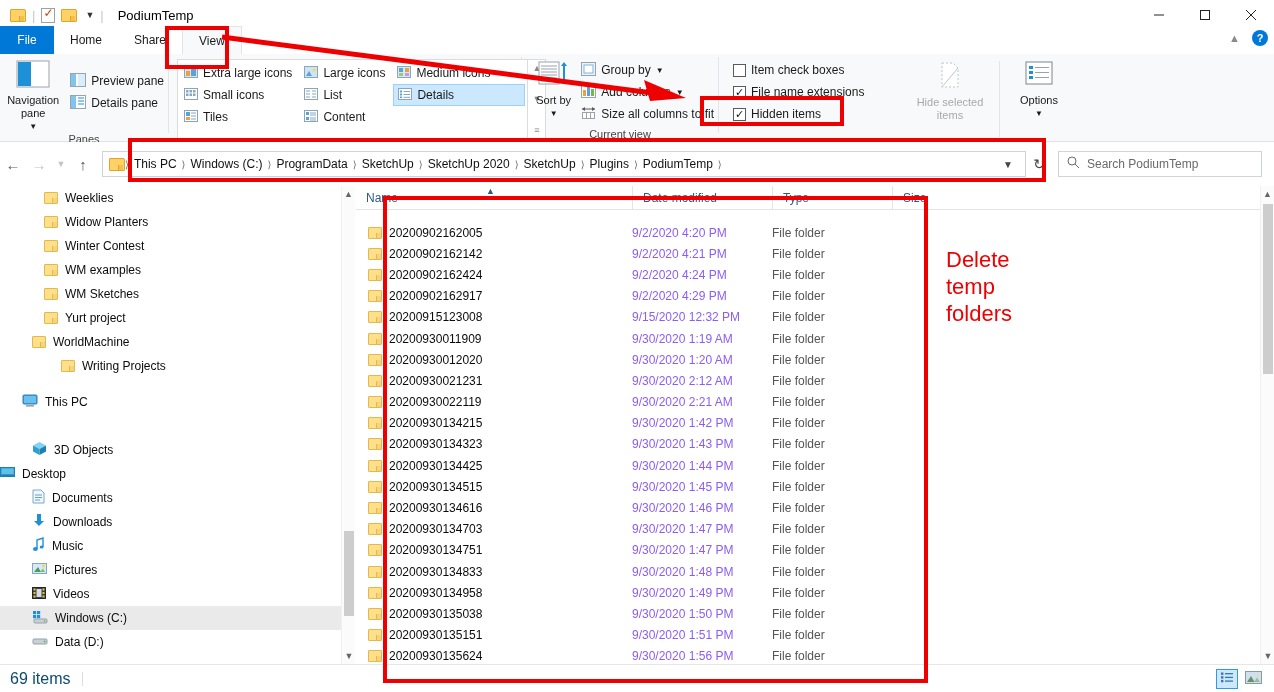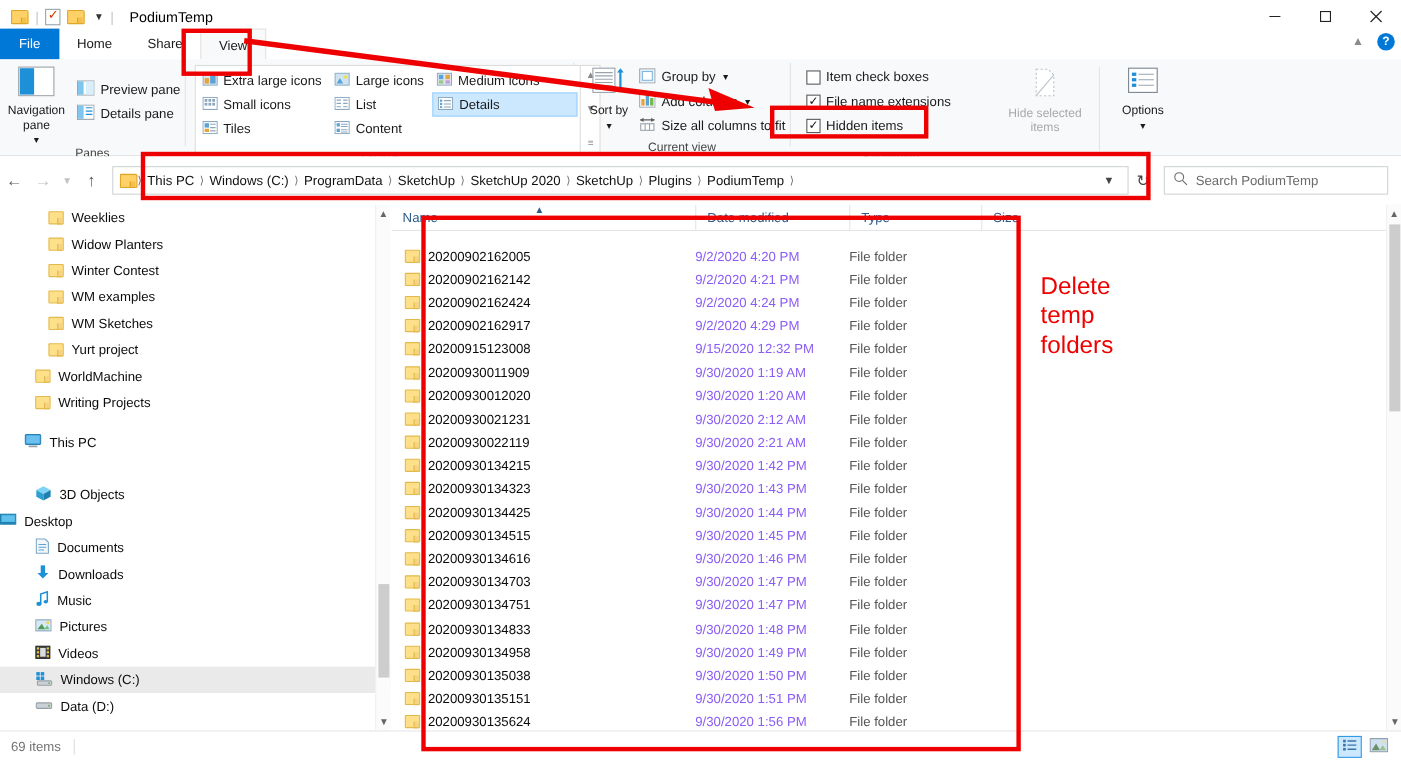--- a/index.html
+++ b/index.html
@@ -169,21 +169,21 @@
   }
   .filescroll .arrow { height:16px; display:flex; align-items:center; justify-content:center; color:#666; font-size:9px;}
   .filescroll .thumb { position:absolute; left:2px; width:10px; background:#cdcdcd; }
 
   
   .statusbar {
     position:absolute; left:0; bottom:0; width:1274px; height:28px;
     background:#ffffff; border-top:1px solid #e6e6e6;
     display:flex; align-items:center;
   }
-  .status-text { font-size:12px; color:#737373; padding-left:10px; }
+  .status-text { font-size:16px; color:#0c4a6e; padding-left:10px; }
   .status-sep { width:1px; height:14px; background:#dcdcdc; margin-left:12px; }
   .viewbtns { position:absolute; right:10px; display:flex; gap:4px; align-items:center;}
   .vbtn { width:22px; height:20px; display:flex;align-items:center;justify-content:center; }
   .vbtn.on { background:#cce8ff; border:1px solid #3399e5; }
 
   
   .anno { position:absolute; pointer-events:none; }
   .anno-rect { border:4px solid #ee0000; }
   .anno-text {
     color:#ee0000; font-size:22px; line-height:27px; font-family:"Liberation Sans", sans-serif;
@@ -594,21 +594,21 @@
           <span class="lbl">WM Sketches</span>
         </div>
         <div class="navitem" style="padding-left:44px;">
           <span class="folder-ic"></span>
           <span class="lbl">Yurt project</span>
         </div>
         <div class="navitem" style="padding-left:32px;">
           <span class="folder-ic"></span>
           <span class="lbl">WorldMachine</span>
         </div>
-        <div class="navitem" style="padding-left:32px;">
+        <div class="navitem" style="padding-left:32px;margin-left:29px;">
           <span class="folder-ic"></span>
           <span class="lbl">Writing Projects</span>
         </div>
 
         <div class="nav-spacer"></div>
 
         <div class="navitem" style="padding-left:22px;">
           <span>
             <svg width="16" height="14" viewBox="0 0 16 14">
                 <rect x="1" y="1" width="14" height="9" rx="1" fill="#3fa3e0" stroke="#2b7fb5"></rect>

